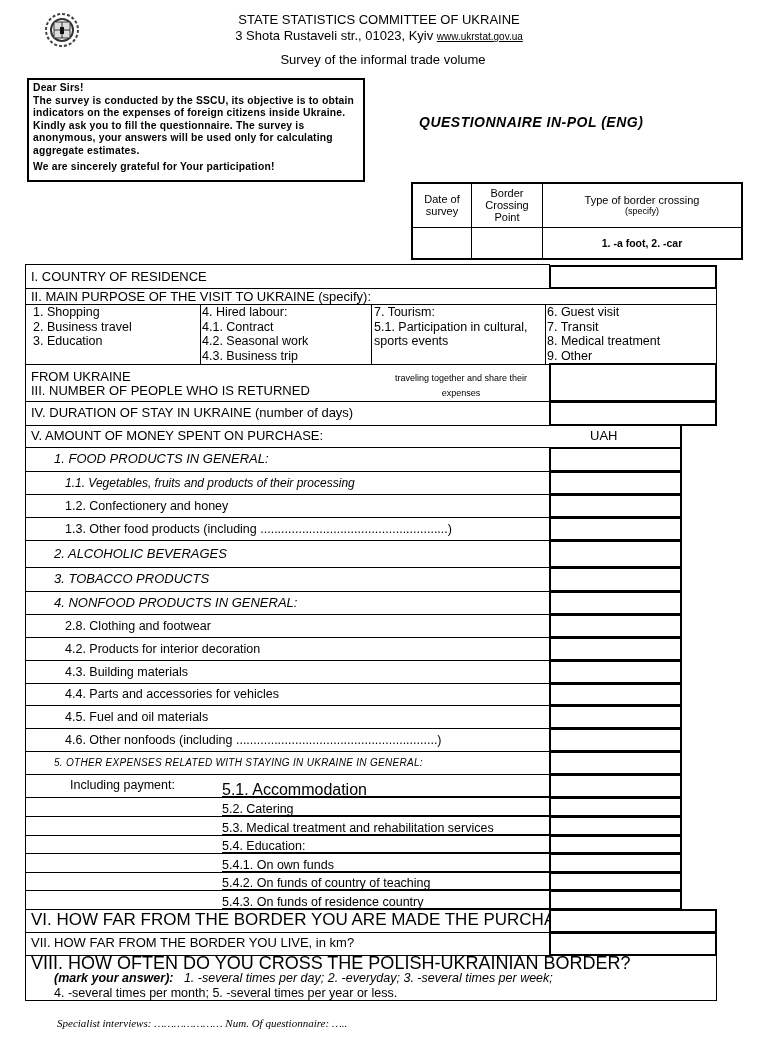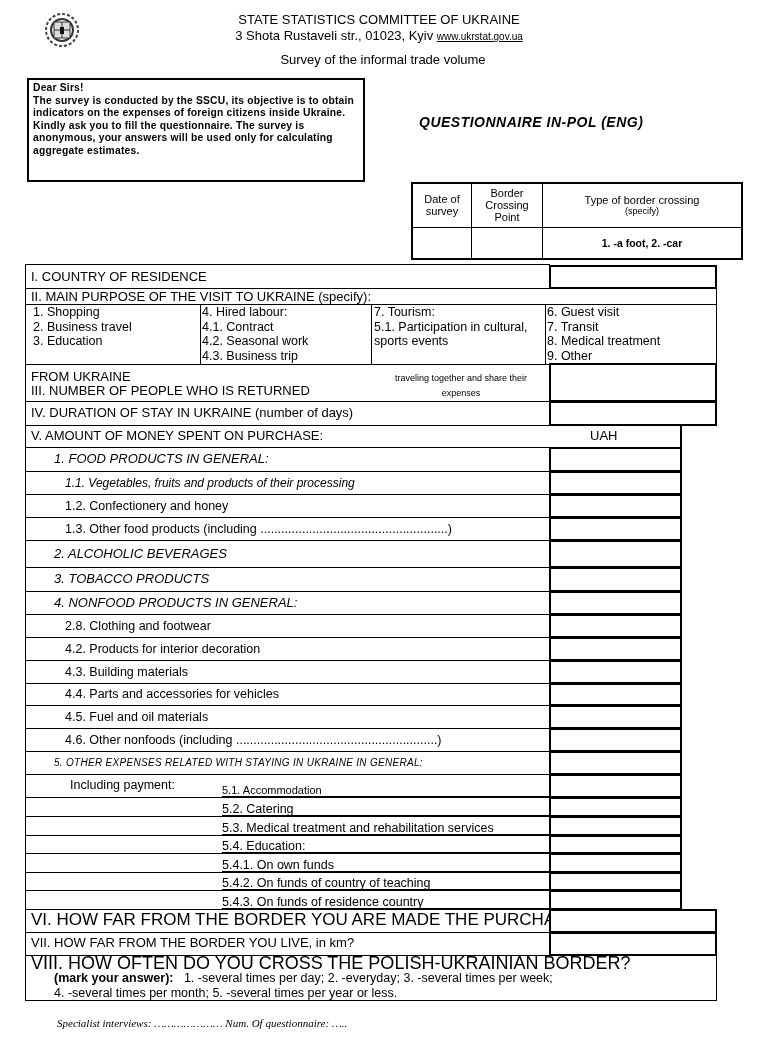--- a/index.html
+++ b/index.html
@@ -43,20 +43,21 @@
 <div class="abs hdr" style="top:12px;">STATE STATISTICS COMMITTEE OF UKRAINE</div>
 <div class="abs hdr" style="top:28px;">
   <span>3 Shota Rustaveli str., 01023, Kyiv</span>
   <span class="link">www.ukrstat.gov.ua</span>
 </div>
 <div class="abs hdr" style="top:52px; left:4px;">Survey of the informal trade volume</div>
 
 <div class="abs intro">
   <p>Dear Sirs!</p>
   <p>The survey is conducted by the SSCU, its objective is to obtain indicators on the expenses of foreign citizens inside Ukraine. Kindly ask you to fill the questionnaire. The survey is anonymous, your answers will be used only for calculating aggregate estimates.</p>
+  <p class="thanks">We are sincerely grateful for Your participation!</p>
 </div>
 
 <div class="abs qtitle">QUESTIONNAIRE IN-POL (ENG)</div>
 
 <table class="abs tbl toptbl">
   <tbody>
       <tr style="height:44px;">
     <td style="width:58px;">Date of survey</td>
     <td style="width:70px;">Border Crossing Point</td>
     <td>
@@ -168,21 +169,21 @@
       <div class="txt" style="left: 65px; font-size: 12.5px; top: 710px;">4.5. Fuel and oil materials</div>
       <div class="box" style="left: 549px; top: 705px; width: 133px; height: 24px;"></div>
       <div class="hline" style="left: 25px; top: 728px; width: 525px;"></div>
       <div class="txt" style="left: 65px; font-size: 12.5px; top: 733px;">4.6. Other nonfoods (including ..........................................................)</div>
       <div class="box" style="left: 549px; top: 728px; width: 133px; height: 24px;"></div>
       <div class="hline" style="left: 25px; top: 751px; width: 525px;"></div>
       <div class="txt" style="left: 54px; font-style: italic; font-size: 10px; letter-spacing: 0.3px; top: 756px;">5. OTHER EXPENSES RELATED WITH STAYING IN UKRAINE IN GENERAL:</div>
       <div class="box" style="left: 549px; top: 751px; width: 133px; height: 24px;"></div>
       <div class="txt" style="left: 70px; top: 778px;">Including payment:</div>
       <div class="hline" style="left: 25px; top: 774px; width: 525px;"></div>
-      <div class="txt" style="left: 222px; top: 783px; font-size: 11px;">5.1. Accommodation</div>
+      <div class="txt" style="left: 222px; top: 783px; font-size: 16px;">5.1. Accommodation</div>
       <div class="hline" style="left: 222px; top: 796px; width: 328px;"></div>
       <div class="box" style="left: 549px; top: 774px; width: 133px; height: 24px;"></div>
       <div class="hline" style="left: 25px; top: 797px; width: 525px;"></div>
       <div class="txt" style="left: 222px; top: 802px; font-size: 12.5px;">5.2. Catering</div>
       <div class="hline" style="left: 222px; top: 815px; width: 328px;"></div>
       <div class="box" style="left: 549px; top: 797px; width: 133px; height: 20px;"></div>
       <div class="hline" style="left: 25px; top: 816px; width: 525px;"></div>
       <div class="txt" style="left: 222px; top: 821px; font-size: 12.5px;">5.3. Medical treatment and rehabilitation services</div>
       <div class="hline" style="left: 222px; top: 834px; width: 328px;"></div>
       <div class="box" style="left: 549px; top: 816px; width: 133px; height: 20px;"></div>
@@ -208,18 +209,18 @@
   <div class="txt" style="left:31px; top:913px; font-size:17px;"><span>VI. HOW FAR FROM THE BORDER YOU ARE MADE THE PURCHASES,</span><span> in km?</span></div>
   <div class="box" style="left:549px; top:909px; width:168px; height:24px;"></div>
 
   <div class="hline" style="left:25px; top:932px; width:525px;"></div>
   <div class="txt" style="left:31px; top:936px; font-size:13px;"><span>VII. HOW FAR FROM THE BORDER YOU LIVE,</span><span> in km?</span></div>
   <div class="box" style="left:549px; top:932px; width:168px; height:24px;"></div>
 
   <div class="hline" style="left:25px; top:955px; width:525px;"></div>
   <div class="vline" style="left:716px; top:955px; height:46px;"></div>
   <div class="txt" style="left:31px; top:956px; font-size:18px;">VIII. HOW OFTEN DO YOU CROSS THE POLISH-UKRAINIAN BORDER?</div>
-  <div class="txt" style="left:54px; top:971px; font-size:12.5px;"><span class="bold">(mark your answer):</span>&nbsp;&nbsp; <span>1. -several times per day; 2. -everyday; 3. -several times per week;</span></div>
+  <div class="txt" style="left:54px; top:971px; font-size:12.5px;font-style:italic;"><span class="bold">(mark your answer):</span>&nbsp;&nbsp; <span>1. -several times per day; 2. -everyday; 3. -several times per week;</span></div>
   <div class="txt" style="left:54px; top:986px; font-size:12.5px;">4. -several times per month; 5. -several times per year or less.</div>
   <div class="hline" style="left:25px; top:1000px; width:692px;"></div>
 </div>
 
 <div class="abs footer">Specialist interviews: ………………… Num. Of questionnaire: …..</div>
 
 </body></html>

